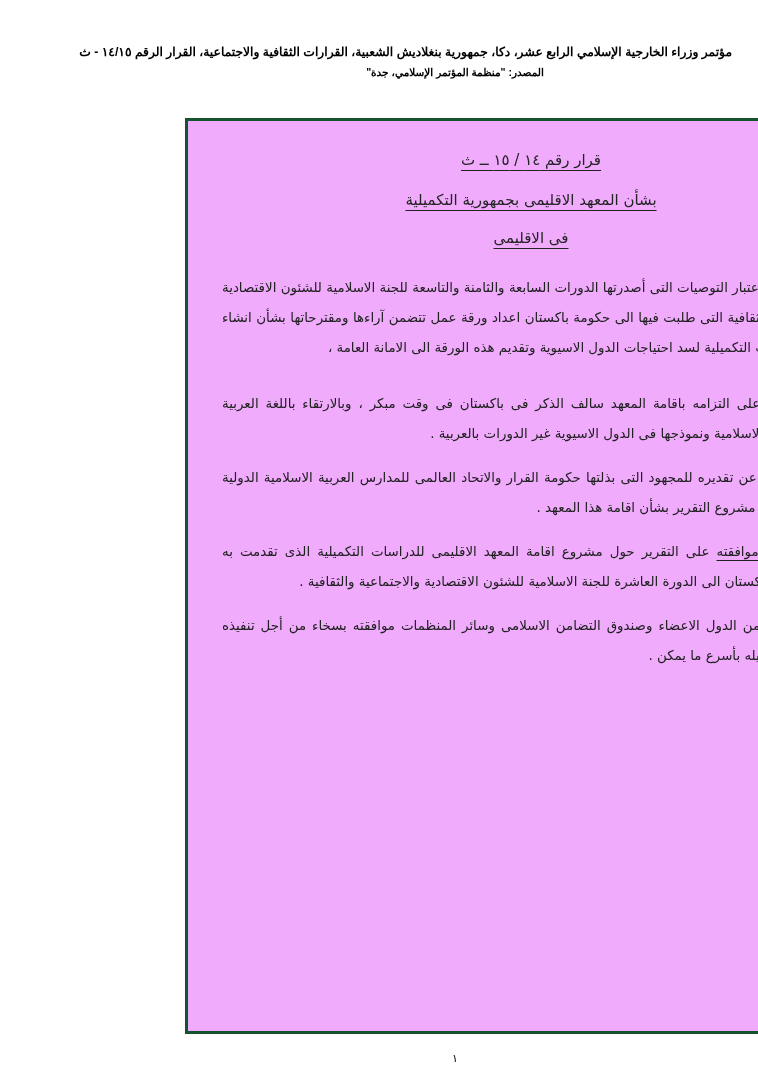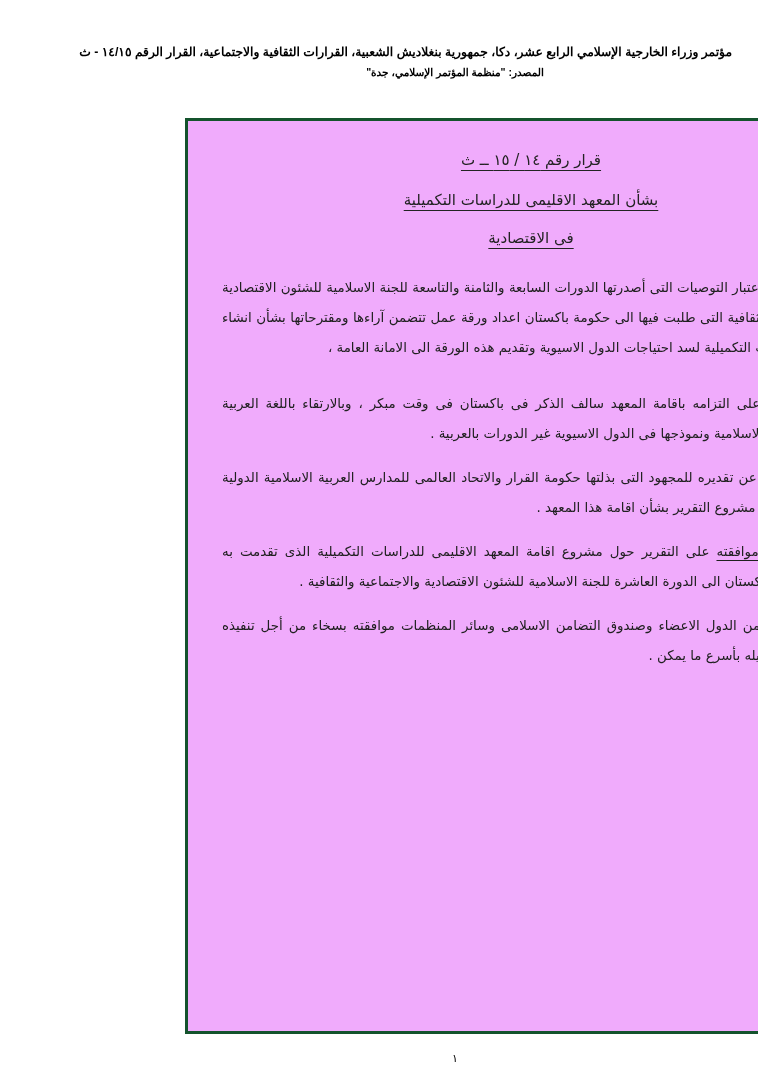--- a/index.html
+++ b/index.html
@@ -164,25 +164,25 @@
   </div>
 
   <div class="frame">
     <div class="scan">
 
       <div class="t-center">
         <span class="doc-no">قرار رقم ١٤ / ١٥ ــ ث</span>
       </div>
 
       <div class="t-center">
-        <span class="doc-title">بشأن المعهد الاقليمى للدراسات التكميلية</span>
+        <span class="doc-title">بشأن المعهد الاقليمى بجمهورية التكميلية</span>
       </div>
 
       <div class="t-center">
-        <span class="doc-title2">فى الاقتصادية</span>
+        <span class="doc-title2">فى الاقليمى</span>
       </div>
 
 
 
       <div class="para">وإذ يأخذ فى الاعتبار التوصيات التى أصدرتها الدورات السابعة والثامنة والتاسعة للجنة الاسلامية للشئون الاقتصادية والاجتماعية والثقافية التى طلبت فيها الى حكومة باكستان اعداد ورقة عمل تتضمن آراءها ومقترحاتها بشأن انشاء معهد للدراسات التكميلية لسد احتياجات الدول الاسيوية وتقديم هذه الورقة الى الامانة العامة ،</div>
 
       <div class="clauses">
 
         <div class="clause">
           <div class="clause-num">١</div>

